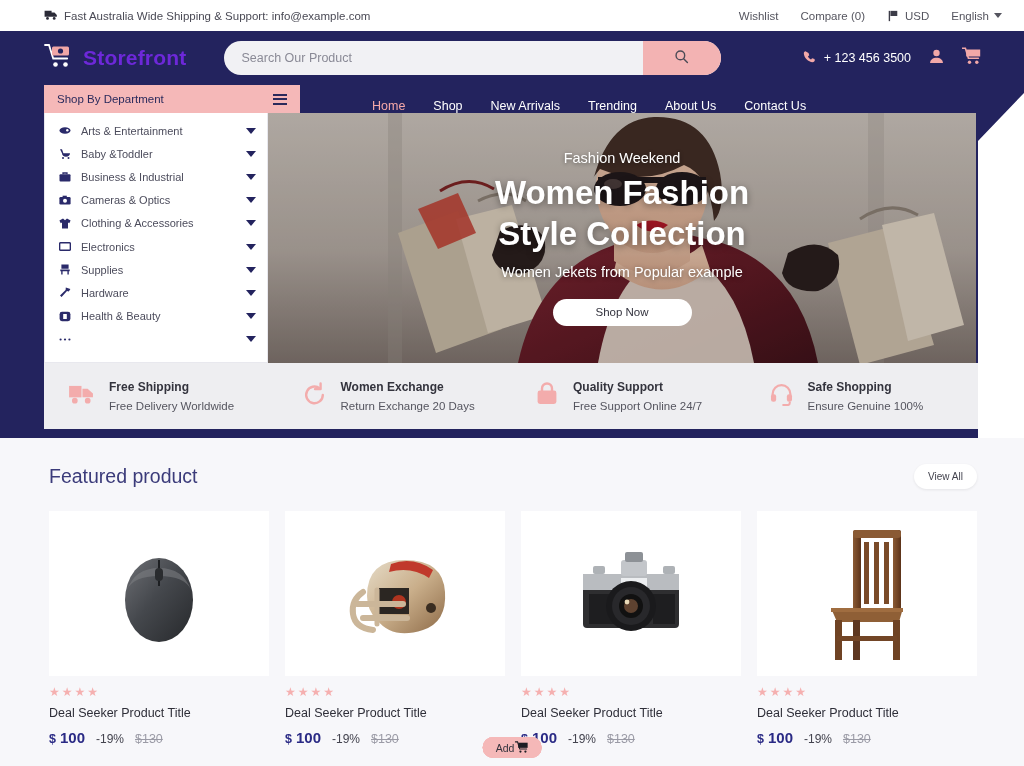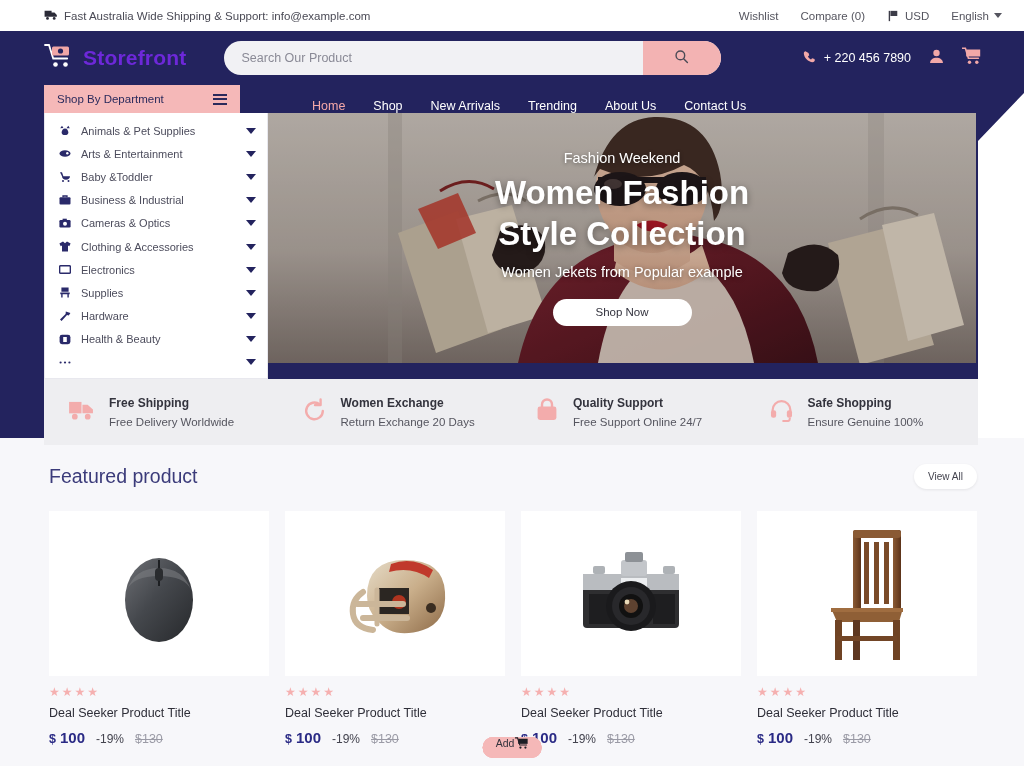--- a/index.html
+++ b/index.html
@@ -53,21 +53,21 @@
   }
   .header-right {
     margin-left: auto; display: flex; align-items: center; gap: 17px;
     padding-right: 42px; color: #fff;
   }
   .phone { display: flex; align-items: center; gap: 8px; font-size: 12.5px; color: #fff; }
 
   
   .navrow { position: relative; height: 28px; display: flex; padding-left: 44px; }
   .deptbtn {
-    width: 196px; background: #f5b8b8; color: #2a2a5c;
+    width: 256px; background: #f5b8b8; color: #2a2a5c;
     font-size: 11.5px; display: flex; align-items: center;
     padding: 0 13px; gap: 8px; cursor: pointer;
   }
   .burger { margin-left: auto; display: flex; flex-direction: column; gap: 2.5px; }
   .burger i { display: block; width: 14px; height: 2px; background: #2a2a5c; }
   .mainnav { display: flex; align-items: flex-end; gap: 28px; padding-left: 72px; }
   .mainnav a { color: #ffffff; font-size: 12.5px; text-decoration: none; }
   .mainnav a.active { color: #f5a8a8; }
 
   
@@ -128,21 +128,21 @@
   .grid { display: flex; gap: 16px; margin-top: 22px; }
   .card { width: 221px; }
   .card-img {
     height: 165px; background: #fff; position: relative;
     display: flex; align-items: center; justify-content: center;
   }
   .addbtn {
     position: absolute; bottom: 8px; left: 50%; transform: translateX(-50%);
     height: 21px; padding: 0 13px; border-radius: 11px;
     background: #f5b8b8; border: none; cursor: pointer;
-    display: flex; align-items: flex-start; gap: 0;
+    display: flex; align-items: center; gap: 0;
     font-size: 10.5px; color: #33333d;
   }
   .stars { margin-top: 10px; display: flex; gap: 2px; color: #f5b0b0; font-size: 12px; line-height: 1; }
   .p-title { margin-top: 8px; font-size: 12.5px; color: #2e2e38; }
   .p-price { margin-top: 9px; display: flex; align-items: baseline; gap: 11px; }
   .cur { color: #2a2a85; font-size: 12.5px; font-weight: 700; }
   .now { color: #2a2a85; font-size: 15px; font-weight: 700; }
   .disc { color: #43434e; font-size: 12px; }
   .old { color: #9b9ba6; font-size: 12.5px; text-decoration: line-through; }
 </style>
@@ -208,21 +208,21 @@
       </button>
     </div>
 
     <div class="header-right">
       <div class="phone">
         <span>
           <svg width="13" height="13" viewBox="0 0 16 16">
               <path fill="#f2a8a8" d="M3 1.5c-1 0-2 1.2-2 2.6C1 9.4 6.6 15 11.9 15c1.4 0 2.6-1 2.6-2l-.3-2-3-.9-1.3 1.6c-1.6-.8-3-2.2-3.8-3.8l1.6-1.3-.9-3z"></path>
             </svg>
         </span>
-        <span>+ 220 456 7890</span>
+        <span>+ 123 456 3500</span>
       </div>
       <span>
         <svg width="17" height="17" viewBox="0 0 18 18">
             <circle cx="9" cy="5.3" r="3.4" fill="#f2a8a8"></circle>
             <path d="M2.2 16c0-3.8 3-5.8 6.8-5.8s6.8 2 6.8 5.8z" fill="#f2a8a8"></path>
           </svg>
       </span>
       <span>
         <svg width="20" height="18" viewBox="0 0 20 18">
             <path d="M0.6 1.2h2.8l3 10h10" fill="none" stroke="#f2a8a8" stroke-width="1.6" stroke-linecap="round"></path>
@@ -248,29 +248,20 @@
       <a href="#">Shop</a>
       <a href="#">New Arrivals</a>
       <a href="#">Trending</a>
       <a href="#">About Us</a>
       <a href="#">Contact Us</a>
     </nav>
   </div>
 
   <div class="bodyrow">
     <aside class="deptlist">
-      <div class="deptitem">
-        <span class="dicon">
-            <svg width="12" height="11" viewBox="0 0 12 11">
-              <path fill="#2a2a6a" d="M1.2 3.2 3 .8l1.4 2.2zM7.5 3.2 9.3.8l1.5 2.4zM6 3.4c2 0 3.4 2.2 3.4 4.1 0 1.6-1.3 2.6-3.4 2.6S2.6 9.1 2.6 7.5C2.6 5.6 4 3.4 6 3.4z"></path>
-            </svg>
-          </span>
-        <span class="dlabel">Animals &amp; Pet Supplies</span>
-        <span class="dcaret"></span>
-      </div>
       <div class="deptitem">
         <span class="dicon">
             <svg width="12" height="9" viewBox="0 0 12 9">
               <ellipse cx="6" cy="4.5" rx="5.5" ry="3.2" fill="#2a2a6a"></ellipse>
               <circle cx="8.3" cy="4.3" r="1.2" fill="#fff"></circle>
             </svg>
           </span>
         <span class="dlabel">Arts &amp; Entertainment</span>
         <span class="dcaret"></span>
       </div>

